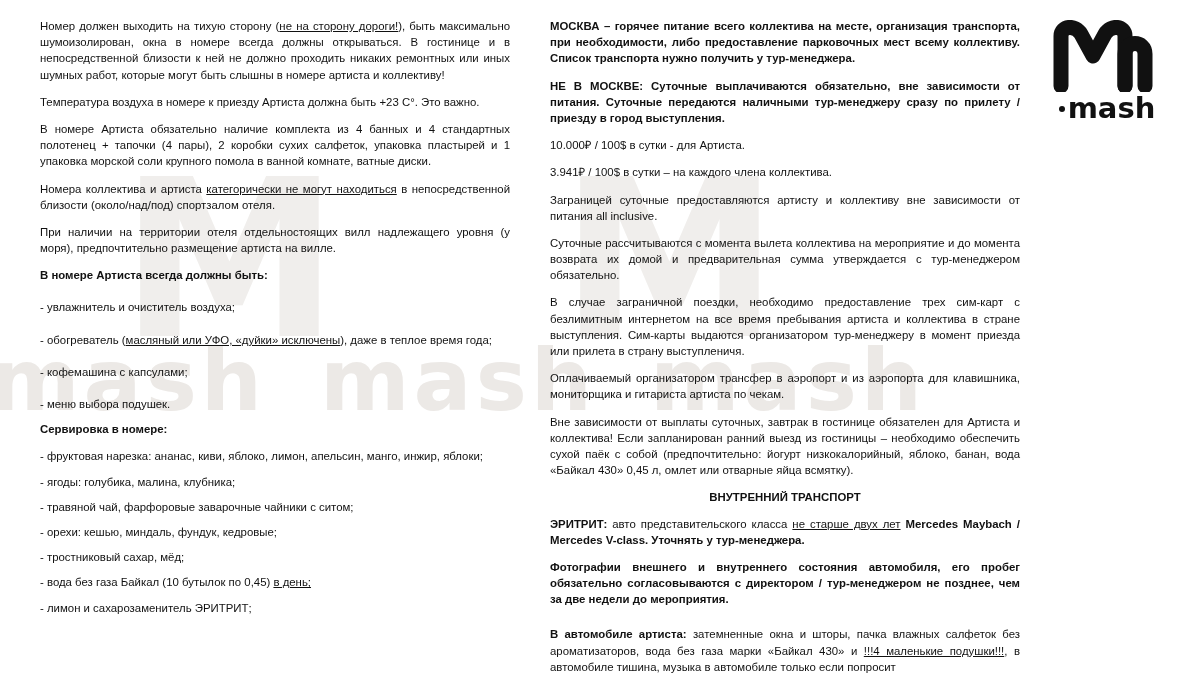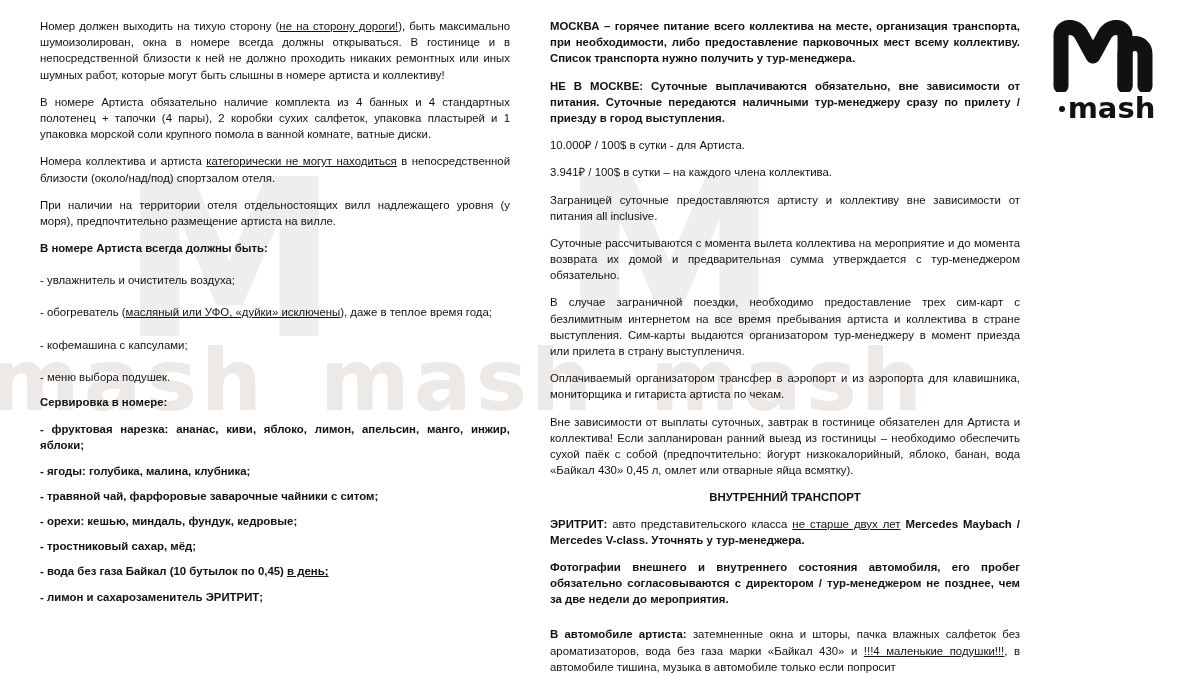--- a/index.html
+++ b/index.html
@@ -67,21 +67,21 @@
     font-size: 11.4px;
     line-height: 1.42;
     text-align: justify;
   }
   .col.left { width: 470px; }
   .col.right { width: 470px; }
 
   p {
     margin: 0 0 11px 0;
   }
-  p.item { margin: 0 0 9px 0; font-weight: bold; }
+  p.item { margin: 0 0 9px 0; }
   .b { font-weight: bold; }
   .u { text-decoration: underline; }
   .heading-center {
     text-align: center;
     font-weight: bold;
     margin: 0 0 10px 0;
   }
   .list p { margin: 16px 0 1px 0; text-align: left; }
   .spacer-8 { height: 8px; }
 
@@ -125,20 +125,21 @@
   <div class="wm-text wm1">mash</div>
   <div class="wm-text wm2">mash</div>
   <div class="wm-text wm3">mash</div>
 </div>
 
 <div class="page">
 
   <div class="col left">
     <p>Номер должен выходить на тихую сторону (<span class="u">не на сторону дороги!</span>), быть максимально шумоизолирован, окна в номере всегда должны открываться. В гостинице и в непосредственной близости к ней не должно проходить никаких ремонтных или иных шумных работ, которые могут быть слышны в номере артиста и коллективу!</p>
 
+    <p>Температура воздуха в номере к приезду Артиста должна быть +23 C°. Это важно.</p>
 
     <p>В номере Артиста обязательно наличие комплекта из 4 банных и 4 стандартных полотенец + тапочки (4 пары), 2 коробки сухих салфеток, упаковка пластырей и 1 упаковка морской соли крупного помола в ванной комнате, ватные диски.</p>
 
     <p>Номера коллектива и артиста <span class="u">категорически не могут находиться</span> в непосредственной близости (около/над/под) спортзалом отеля.</p>
 
     <p>При наличии на территории отеля отдельностоящих вилл надлежащего уровня (у моря), предпочтительно размещение артиста на вилле.</p>
 
     <p class="b">В номере Артиста всегда должны быть:</p>
 
     <div class="list">

